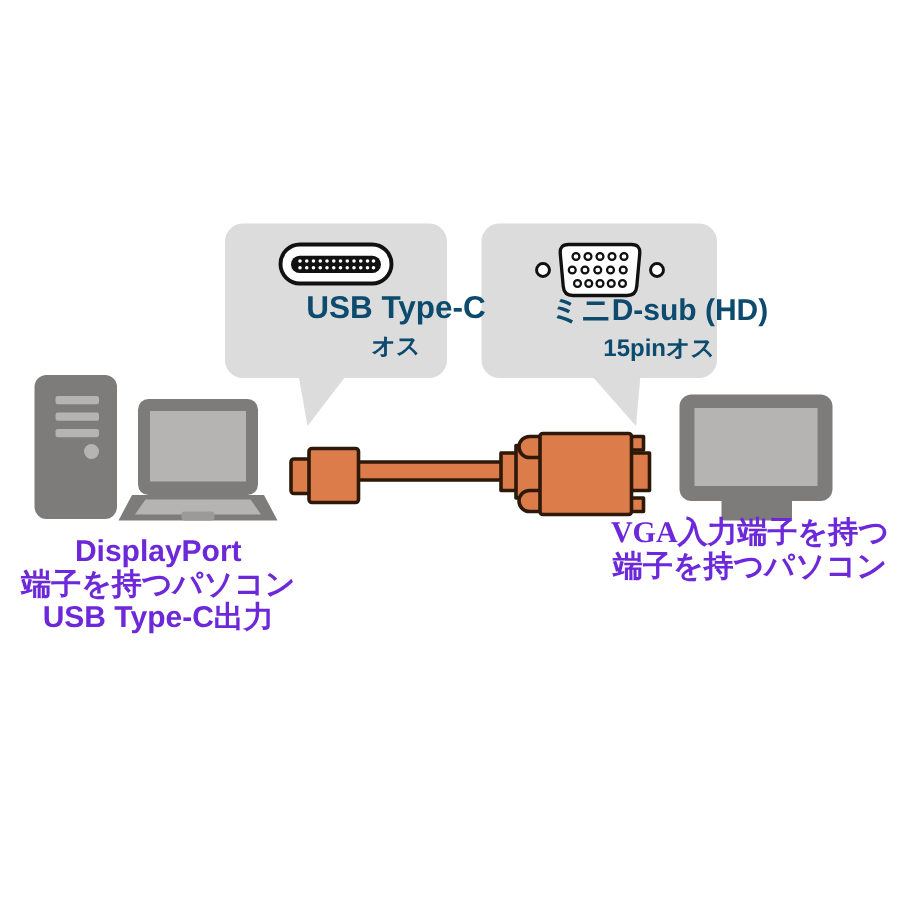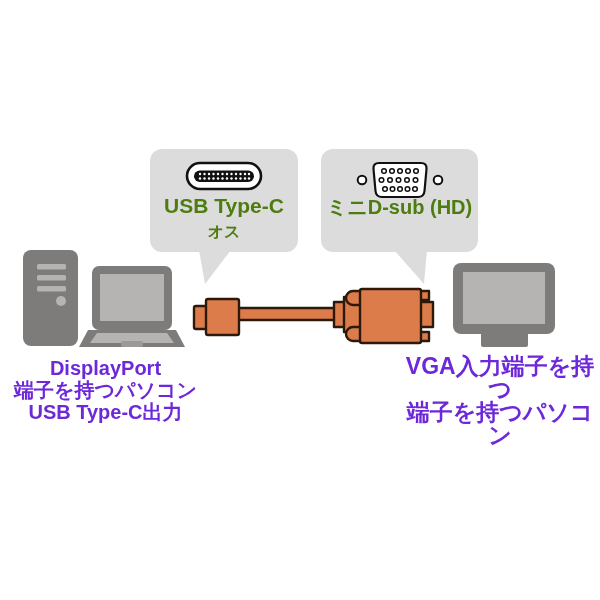--- a/index.html
+++ b/index.html
@@ -2,26 +2,26 @@
 <html><head>
 <meta charset="utf-8">
 <style>
   html,body{margin:0;padding:0;background:#fff;}
   .stage{
     position:relative;width:600px;height:600px;background:#fff;overflow:hidden;
     font-family:"Liberation Sans","DejaVu Sans",sans-serif;
   }
   .stage svg.art{position:absolute;left:0;top:0;}
   .txt{position:absolute;text-align:center;color:#6d28d9;font-weight:700;}
-  .bubble-text{color:#4d7c0f;}
+  .bubble-text{color:#0c4a6e;margin-left:40px;}
   .bubble-text .l1{font-size:21px;line-height:26px;}
   .bubble-text .l2{font-size:16px;line-height:26px;}
   .bubble-text.dsub .l1{font-size:20px;}
   .caption-left{left:8px;top:357px;width:195px;font-size:20px;line-height:22px;}
-  .caption-right{left:402px;top:355px;width:196px;font-size:23px;line-height:23px;}
+  .caption-right{left:402px;top:344px;width:196px;font-size:20px;line-height:23px;font-family:Liberation Serif, serif;}
   .bt-usbc{left:150px;top:193px;width:148px;}
   .bt-dsub{left:321px;top:194px;width:157px;}
 </style>
 </head>
 <body>
 
 <div class="stage">
 
   <svg class="art" width="600" height="600" viewBox="0 0 600 600">
 
@@ -127,20 +127,21 @@
       </g>
     </g>
   </svg>
 
   <div class="txt bubble-text bt-usbc">
     <div class="l1">USB Type-C</div>
     <div class="l2">オス</div>
   </div>
   <div class="txt bubble-text dsub bt-dsub">
     <div class="l1">ミニD-sub (HD)</div>
+    <div class="l2">15pinオス</div>
   </div>
 
   <div class="txt caption-left">
     <div>DisplayPort</div>
     <div>端子を持つパソコン</div>
     <div>USB Type-C出力</div>
   </div>
   <div class="txt caption-right">
     <div>VGA入力端子を持つ</div>
     <div>端子を持つパソコン</div>

